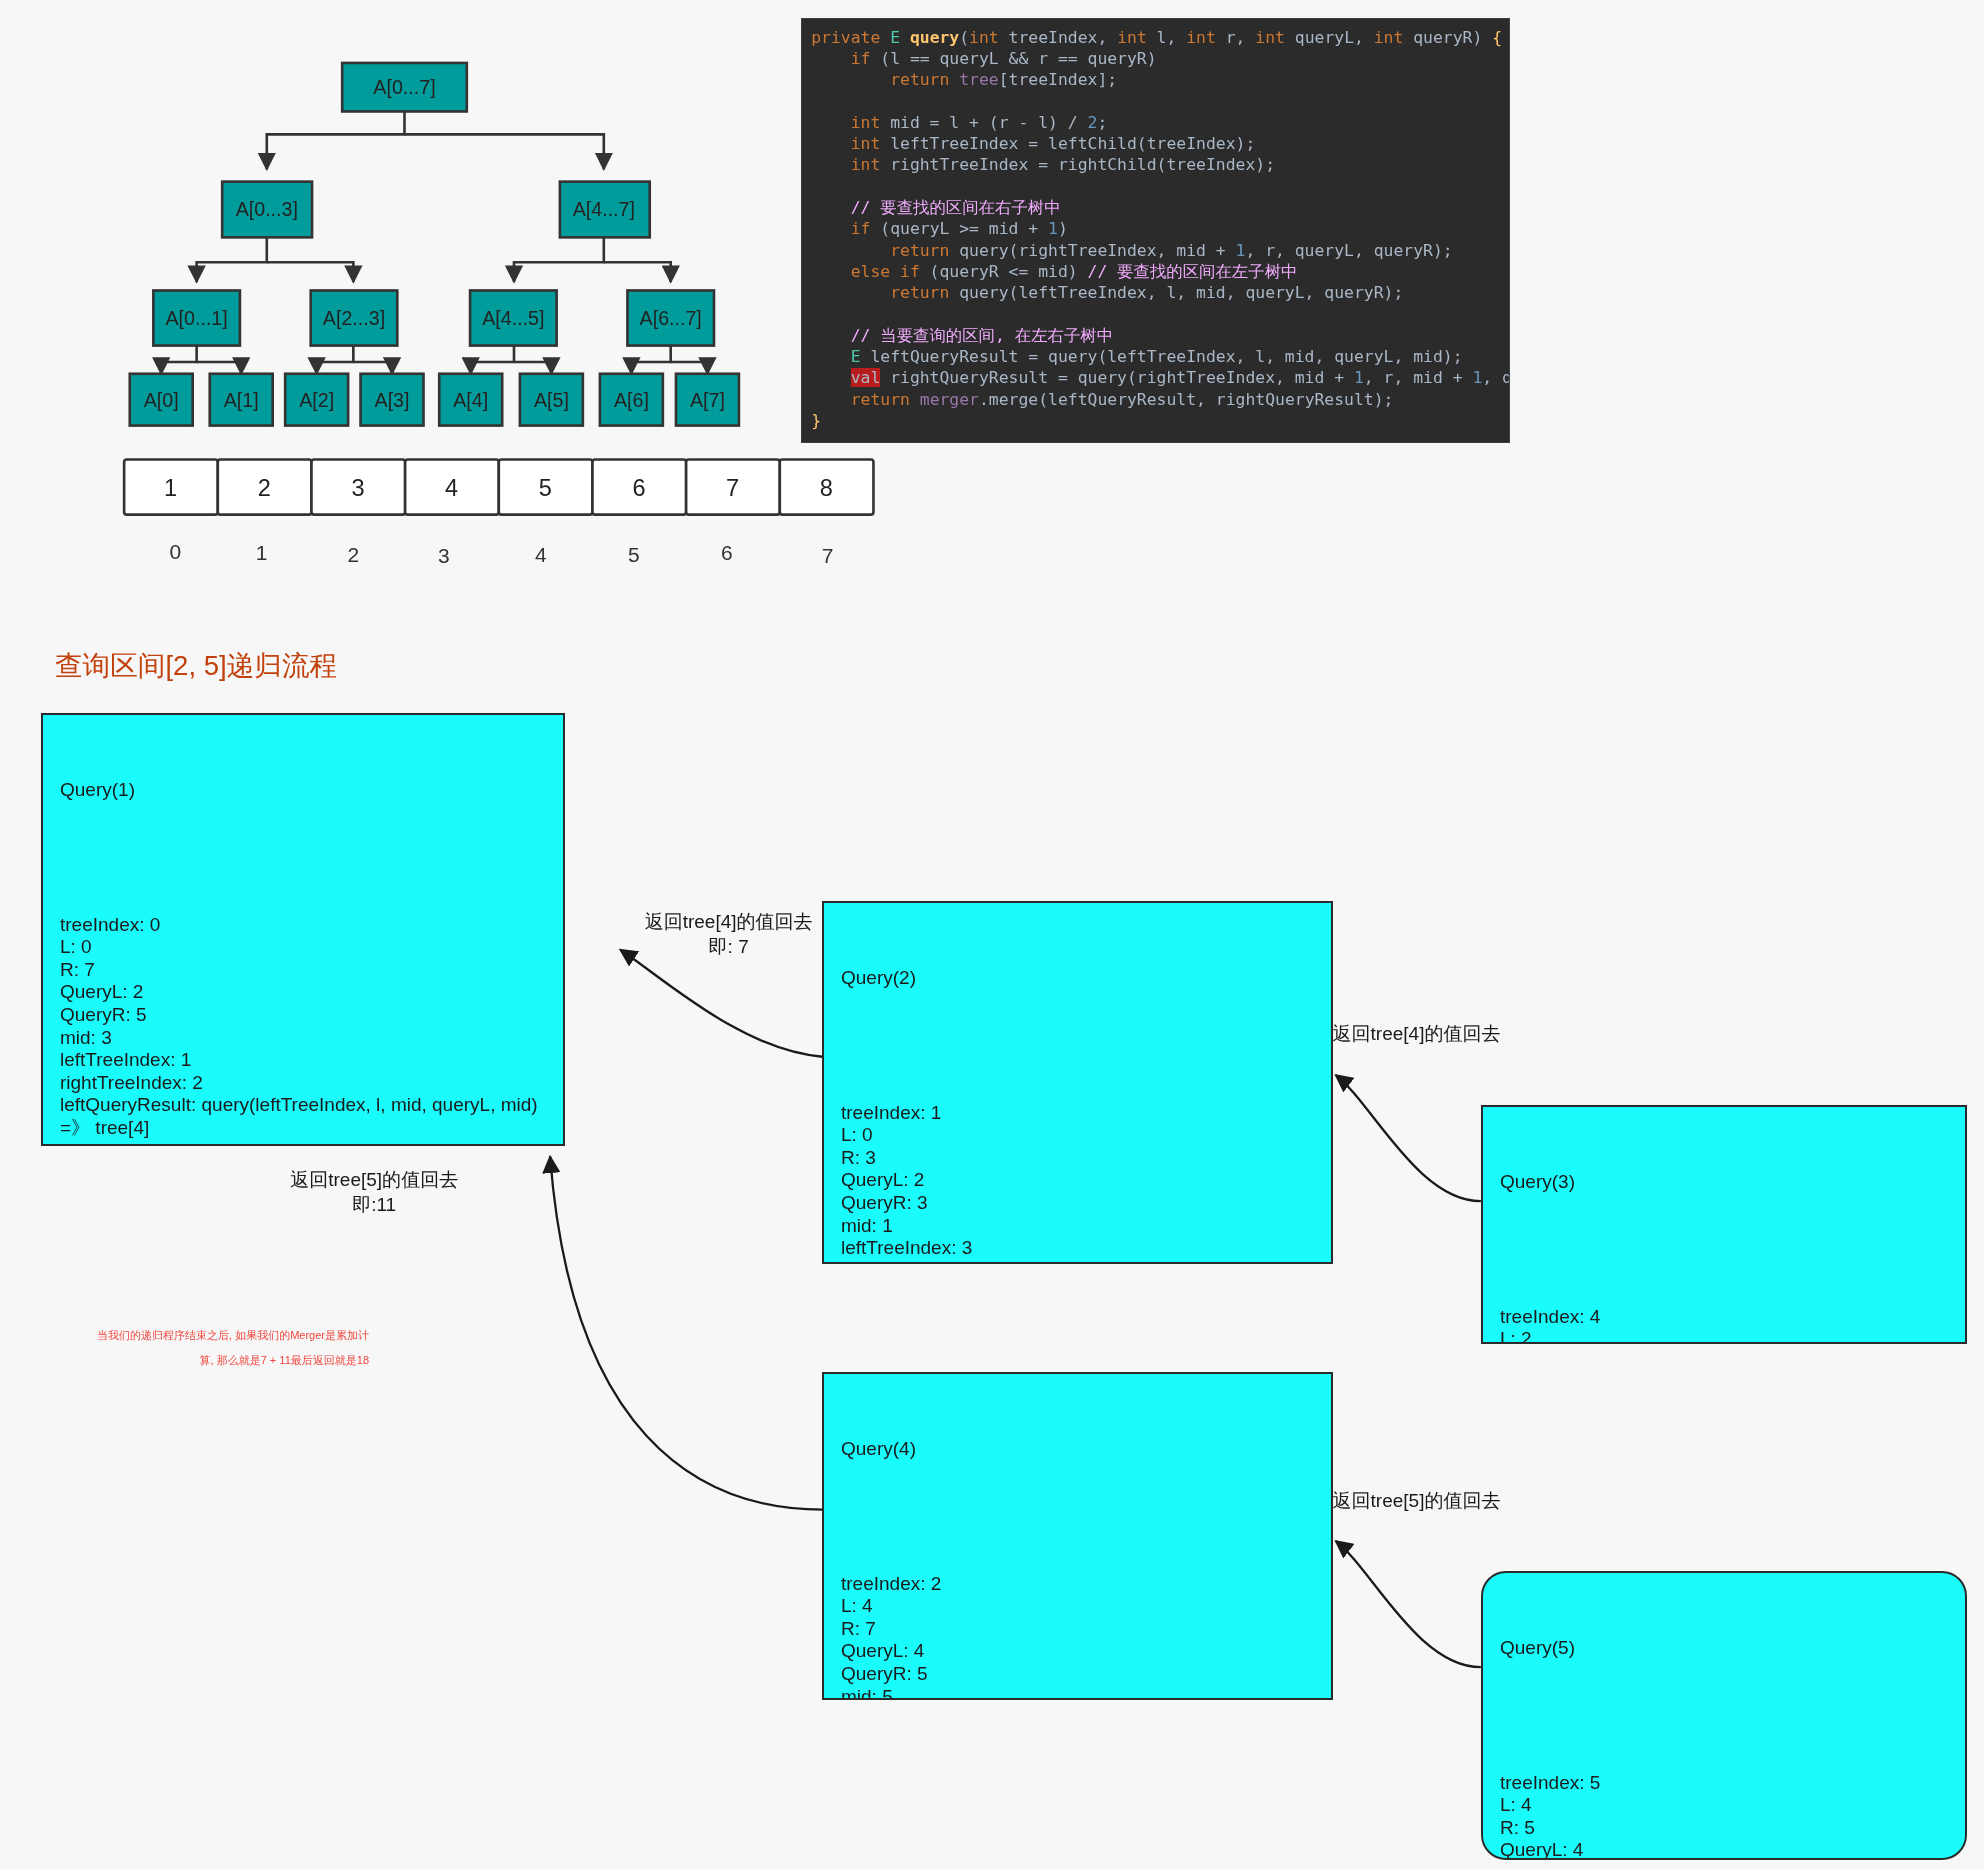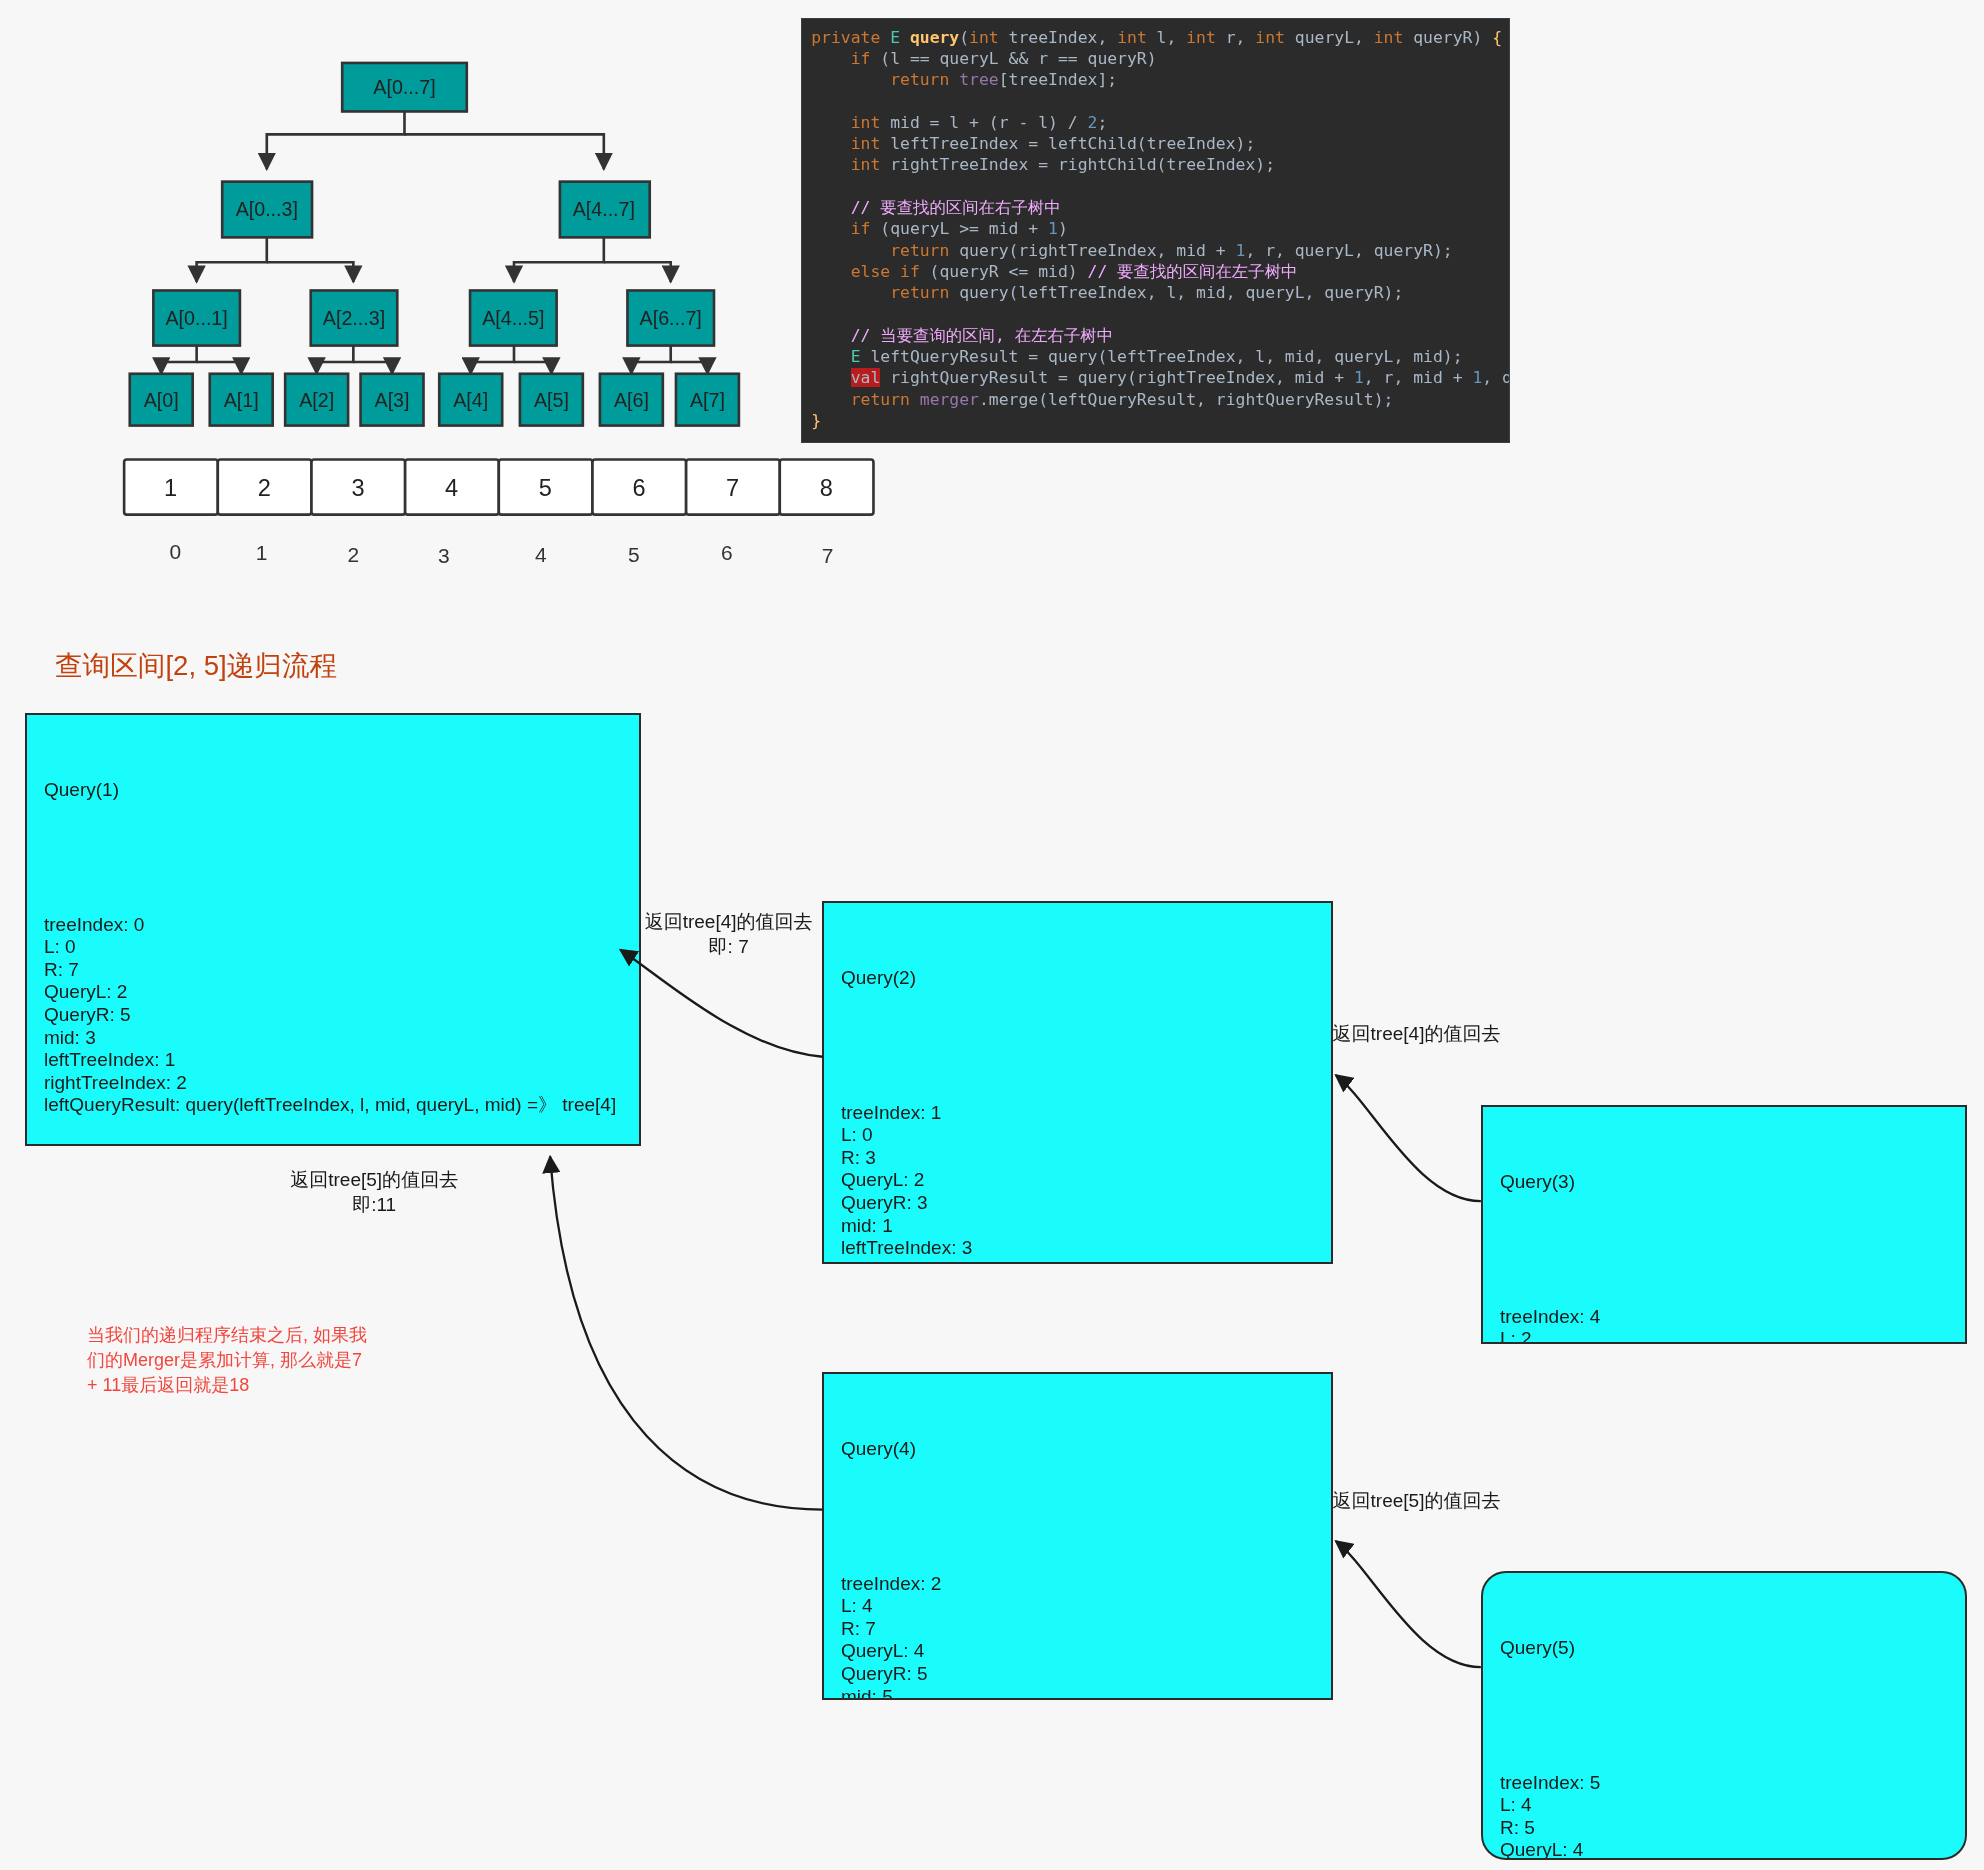--- a/index.html
+++ b/index.html
@@ -80,23 +80,23 @@
     color: #c2410c;
     font-family: "Liberation Sans", "DejaVu Sans", sans-serif;
     white-space: nowrap;
   }
 
   
   #red-note {
     position: absolute;
     left: 87px; top: 1323px;
     width: 282px;
-    text-align: left;
+    text-align: right;
     color: #f2453d;
-    font-size: 18px;
+    font-size: 11px;
     line-height: 25px;
     font-family: "Liberation Sans", "DejaVu Sans", sans-serif;
   }
 
   
   .qbox {
     position: absolute;
     background: #1afcfc;
     border: 2px solid #2b2b2b;
     box-sizing: border-box;
@@ -279,21 +279,21 @@
     <span class="ty">E</span> leftQueryResult = query(leftTreeIndex, l, mid, queryL, mid);
     <span class="hl">val</span> rightQueryResult = query(rightTreeIndex, mid + <span class="num">1</span>, r, mid + <span class="num">1</span>, queryR);
     <span class="k">return</span> <span class="fld">merger</span>.merge(leftQueryResult, rightQueryResult);
 <span class="br">}</span></pre>
   </div>
 
   <div id="section-title">查询区间[2, 5]递归流程</div>
 
   <div id="red-note">当我们的递归程序结束之后, 如果我们的Merger是累加计算, 那么就是7 + 11最后返回就是18</div>
 
-  <div class="qbox" style="left:25px; top:713px; width:616px; height:433px;">
+  <div class="qbox" style="left:41px; top:713px; width:524px; height:433px;">
     <div>Query(1)</div>
     <div style="height:22px"></div>
     <div>treeIndex: 0
 L: 0
 R: 7
 QueryL: 2
 QueryR: 5
 mid: 3
 leftTreeIndex: 1
 rightTreeIndex: 2

